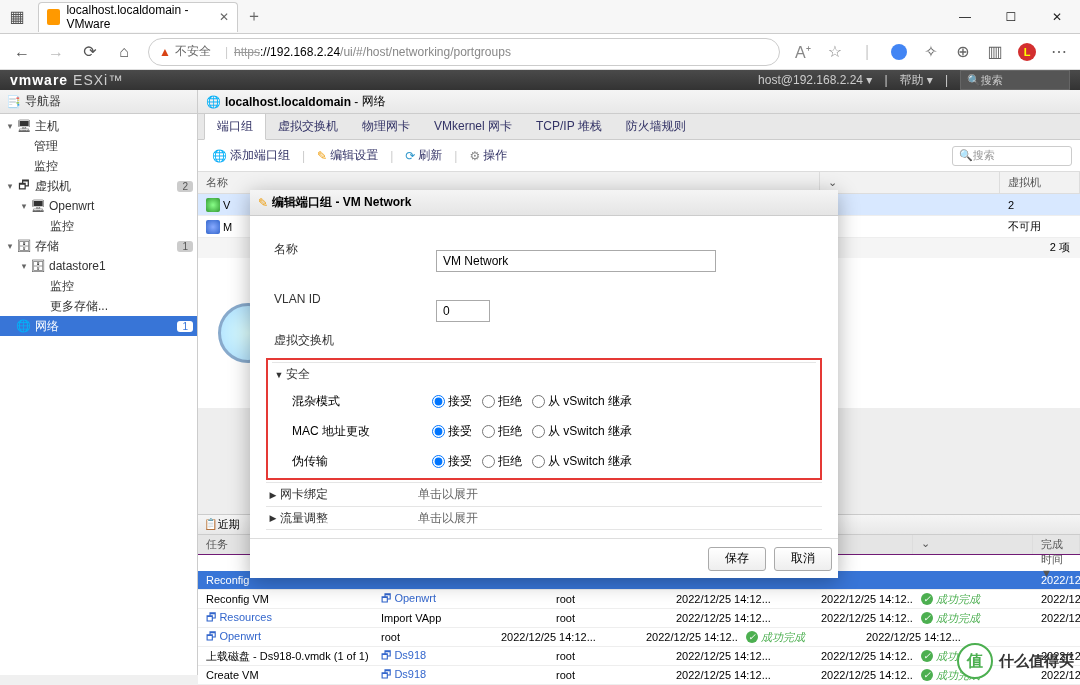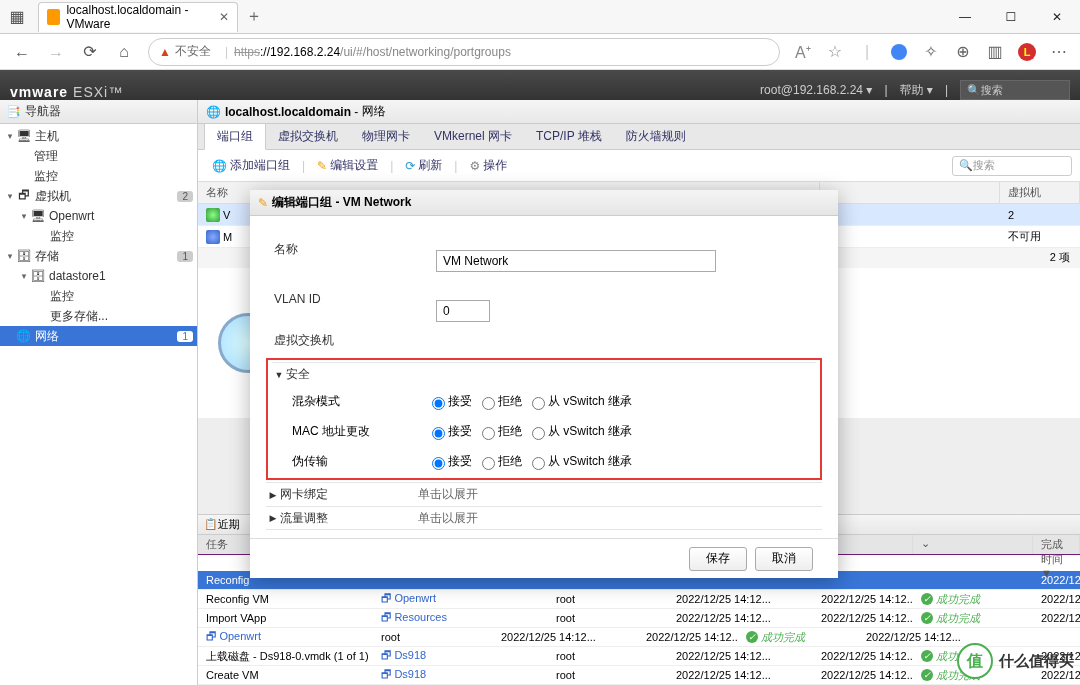--- a/index.html
+++ b/index.html
@@ -23,21 +23,21 @@
 .url-box .sep { color: #ccc; margin: 0 6px; }
 .url-box .https { color: #999; text-decoration: line-through; }
 .url-box .ip { color: #000; }
 .url-box .path { color: #888; }
 .ext-icons { display: flex; gap: 2px; align-items: center; }
 .ext-icon { width: 30px; height: 28px; display: flex; align-items: center; justify-content: center; }
 .circle-blue { width: 16px; height: 16px; border-radius: 50%; background: #4285f4; }
 .circle-orange { width: 18px; height: 18px; border-radius: 50%; background: #d32f2f; display: flex; align-items: center; justify-content: center; color: #ff0; font-size: 11px; font-weight: bold; }
 
 
-.vmw-header { height: 30px; background: linear-gradient(#4a4a4a, #333); color: #ccc; display: flex; align-items: flex-end; padding: 0 10px; font-size: 12px; }
+.vmw-header { height: 20px; background: linear-gradient(#4a4a4a, #333); color: #ccc; display: flex; align-items: center; padding: 0 10px; font-size: 12px; }
 .vmw-logo { font-size: 14px; letter-spacing: 1px; }
 .vmw-logo b { color: #fff; }
 .vmw-right { margin-left: auto; display: flex; align-items: center; gap: 12px; }
 .vmw-search { background: #555; border: 1px solid #666; height: 20px; width: 110px; padding: 0 6px; color: #ccc; font-size: 11px; display: flex; align-items: center; }
 
 
 .main { display: flex; height: calc(685px - 34px - 36px - 30px); }
 .sidebar { width: 198px; background: #fff; border-right: 1px solid #ccc; font-size: 12px; }
 .sb-header { height: 24px; background: linear-gradient(#f5f5f5, #e8e8e8); border-bottom: 1px solid #ccc; display: flex; align-items: center; padding: 0 6px; color: #333; }
 .sb-header .icon { margin-right: 4px; color: #336; }
@@ -87,23 +87,23 @@
 .form-field input[type=text] { border: 1px solid #aaa; height: 22px; padding: 0 6px; font-size: 12px; margin-top: 24px; }
 .form-field input.wide { width: 280px; }
 .form-field input.narrow { width: 54px; }
 .form-field select { border: 1px solid #ccc; height: 24px; width: 190px; padding: 0 6px; color: #999; background: #f5f5f5; }
 .section-hdr { display: flex; align-items: center; height: 24px; border-top: 1px solid #e5e5e5; color: #333; cursor: pointer; }
 .section-hdr .tri { width: 14px; text-align: center; font-size: 9px; }
 .sec-box { border: 2px solid #e53935; padding: 2px 4px; margin: 2px 0; }
 .sec-row { display: flex; align-items: center; height: 30px; }
 .sec-label { width: 160px; padding-left: 20px; }
 .radio-grp { display: flex; gap: 10px; align-items: center; }
-.radio-grp label { display: flex; align-items: flex-end; gap: 3px; }
+.radio-grp label { display: flex; align-items: center; gap: 3px; }
 .expand-hint { color: #666; }
-.modal-foot { height: 40px; border-top: 1px solid #ddd; display: flex; justify-content: flex-end; align-items: center; gap: 8px; padding: 0 25px; }
+.modal-foot { height: 40px; border-top: 1px solid #ddd; display: flex; justify-content: flex-end; align-items: center; gap: 8px; padding: 0 6px; }
 .btn { border: 1px solid #aaa; background: linear-gradient(#fff, #eee); height: 24px; padding: 0 16px; border-radius: 3px; cursor: pointer; font-size: 12px; }
 
 
 .tasks { position: absolute; bottom: 0; left: 198px; right: 0; background: #fff; border-top: 1px solid #ccc; font-size: 11px; }
 .tasks-head { height: 20px; background: linear-gradient(#f5f5f5, #e8e8e8); border-bottom: 1px solid #ccc; display: flex; align-items: center; padding: 0 6px; }
 .tasks-cols { height: 20px; background: #e5e5e5; border-bottom: 1px solid #701a75; display: flex; }
 .tc { padding: 2px 8px; border-right: 1px solid #ddd; color: #555; }
 .task-row { height: 19px; display: flex; border-bottom: 1px solid #eee; }
 .task-row.sel { background: #3875d7; color: #fff; margin-top: 16px; }
 .trc { padding: 1px 8px; display: flex; align-items: center; gap: 3px; white-space: nowrap; overflow: hidden; }
@@ -160,21 +160,21 @@
     <div class="ext-icon">
         <span class="circle-orange">L</span>
       </div>
     <div class="ext-icon" style="color:#666">⋯</div>
   </div>
 </div>
 
 <div class="vmw-header">
   <span class="vmw-logo"><b>vmware</b><span> ESXi</span>™</span>
   <div class="vmw-right">
-    <span>root@192.168.2.24 ▾</span>
+    <span>host@192.168.2.24 ▾</span>
     <span>|</span>
     <span>帮助 ▾</span>
     <span>|</span>
     <div class="vmw-search">🔍 <span>搜索</span></div>
   </div>
 </div>
 
 <div class="main">
 
   <div class="sidebar">
@@ -422,24 +422,24 @@
         </div>
         <div class="trc c2">root</div>
         <div class="trc c3">2022/12/25 14:12...</div>
         <div class="trc c4">2022/12/25 14:12...</div>
         <div class="trc c5">
           <span class="status-ok"><span class="check">✓</span> 成功完成</span>
         </div>
         <div class="trc c6">2022/12/25 14:12...</div>
       </div>
       <div class="task-row">
-        <div class="trc c1">Import VApp</div>
         <div class="trc c1">
           <span style="color:#36c">🗗 Resources</span>
         </div>
+        <div class="trc c1">Import VApp</div>
         <div class="trc c2">root</div>
         <div class="trc c3">2022/12/25 14:12...</div>
         <div class="trc c4">2022/12/25 14:12...</div>
         <div class="trc c5">
           <span class="status-ok"><span class="check">✓</span> 成功完成</span>
         </div>
         <div class="trc c6">2022/12/25 14:12...</div>
       </div>
       <div class="task-row">
         <div class="trc c1">

